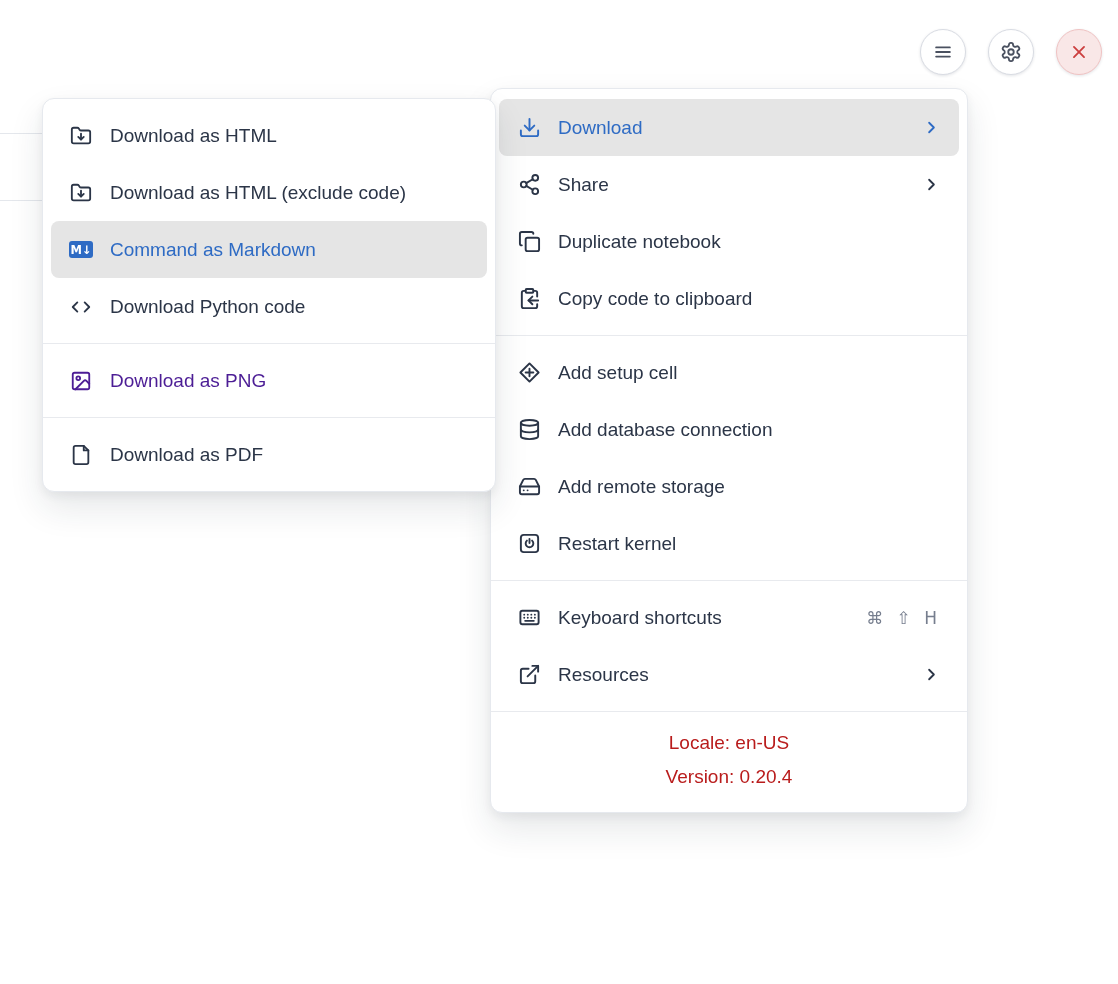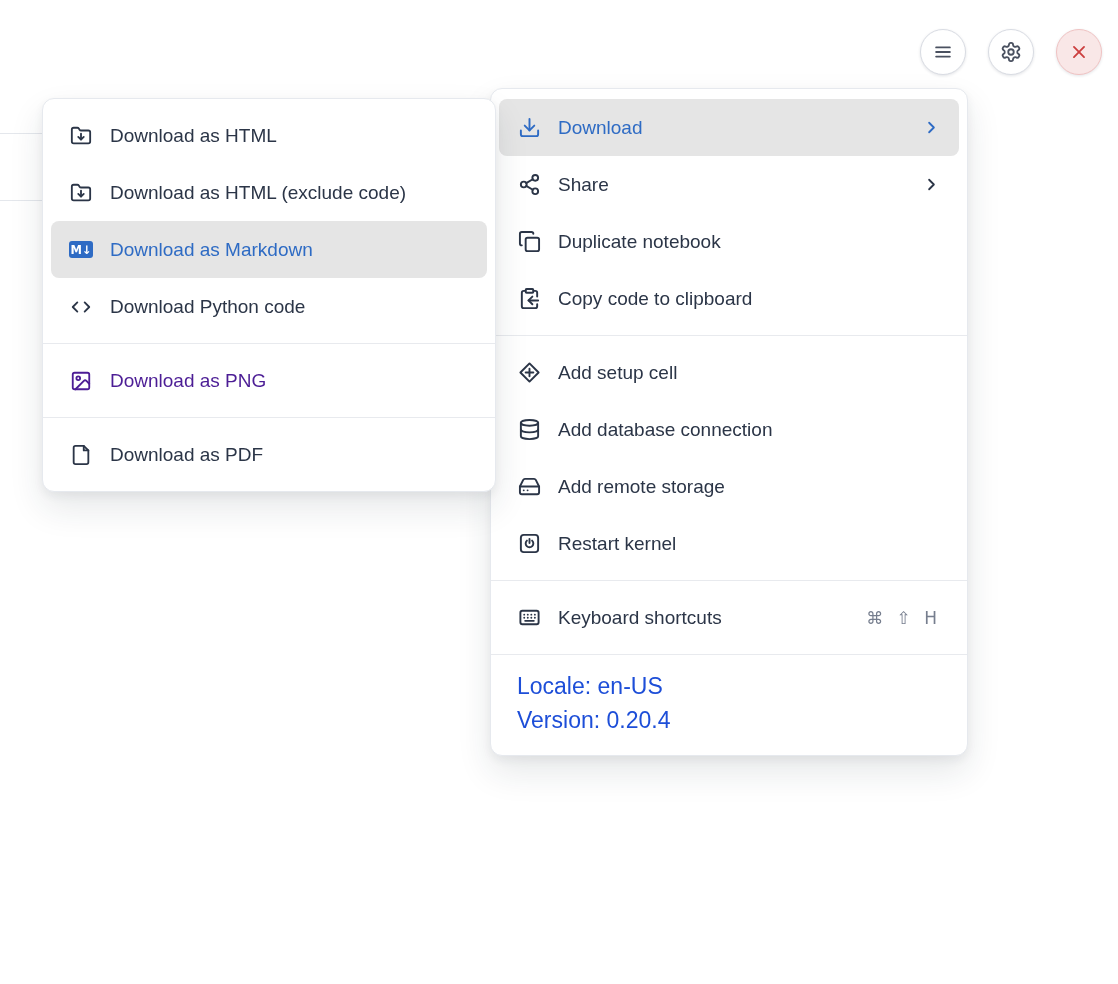--- a/index.html
+++ b/index.html
@@ -46,21 +46,21 @@
   .mi-end{margin-left:auto;display:flex;align-items:center;}
   .mi-shortcut{
     font-family:"DejaVu Sans","Liberation Sans",sans-serif;
     font-size:17px;color:#767e8e;letter-spacing:4px;
   }
   .chevron{color:inherit;}
   .menu-item:not(.highlighted) .chevron{color:#2b3547;}
 
   .menu-divider{height:1px;background:#e8eaee;margin:8px 0;}
 
-  .menu-footer{padding:6px 26px 8px;font-size:23px;color:#1d4ed8;line-height:34px;}
+  .menu-footer{padding:6px 26px 8px;font-size:19px;color:#b91c1c;line-height:34px;text-align:center;}
 
   .md-badge{
     display:inline-flex;align-items:center;justify-content:center;
     width:24px;height:17px;border-radius:3px;background:#2e6bc4;
     color:#ffffff;font-size:11.5px;font-weight:bold;
     font-family:"DejaVu Sans",sans-serif;letter-spacing:0;
   }
   svg{display:block;}
 </style>
 </head>
@@ -207,20 +207,35 @@
       <svg width="23" height="23" viewBox="0 0 24 24" fill="none" stroke="currentColor" stroke-width="2" stroke-linecap="round" stroke-linejoin="round">
           <rect x="2.5" y="5" width="19" height="14" rx="2"></rect>
           <path d="M7.5 15.5h9"></path>
           <path d="M6.5 9h.01M10.2 9h.01M13.9 9h.01M17.6 9h.01M6.5 12.2h.01M10.2 12.2h.01M13.9 12.2h.01M17.6 12.2h.01"></path>
         </svg>
     </span>
     <span class="mi-label">Keyboard shortcuts</span>
     <span class="mi-end mi-shortcut">⌘ ⇧ H</span>
   </div>
 
+  <div class="menu-item">
+    <span class="mi-icon">
+      <svg width="23" height="23" viewBox="0 0 24 24" fill="none" stroke="currentColor" stroke-width="2" stroke-linecap="round" stroke-linejoin="round">
+          <path d="M15 3h6v6"></path>
+          <path d="M10 14 21 3"></path>
+          <path d="M18 13v6a2 2 0 0 1-2 2H5a2 2 0 0 1-2-2V8a2 2 0 0 1 2-2h6"></path>
+        </svg>
+    </span>
+    <span class="mi-label">Resources</span>
+    <span class="mi-end chevron">
+      <svg width="19" height="19" viewBox="0 0 24 24" fill="none" stroke="currentColor" stroke-width="2.3" stroke-linecap="round" stroke-linejoin="round">
+          <polyline points="9 18 15 12 9 6"></polyline>
+        </svg>
+    </span>
+  </div>
 
   <div class="menu-divider"></div>
 
   <div class="menu-footer">
     <div>Locale: en-US</div>
     <div>Version: 0.20.4</div>
   </div>
 </div>
 
 <div class="menu sub-menu">
@@ -244,21 +259,21 @@
           <path d="m15 13-3 3-3-3"></path>
         </svg>
     </span>
     <span class="mi-label">Download as HTML (exclude code)</span>
   </div>
 
   <div class="menu-item highlighted">
     <span class="mi-icon">
       <span class="md-badge">M↓</span>
     </span>
-    <span class="mi-label">Download as Markdown</span>
+    <span class="mi-label">Command as Markdown</span>
   </div>
 
   <div class="menu-item">
     <span class="mi-icon">
       <svg width="22" height="22" viewBox="0 0 24 24" fill="none" stroke="currentColor" stroke-width="2" stroke-linecap="round" stroke-linejoin="round">
           <polyline points="16 17 21 12 16 7"></polyline>
           <polyline points="8 7 3 12 8 17"></polyline>
         </svg>
     </span>
     <span class="mi-label">Download Python code</span>

